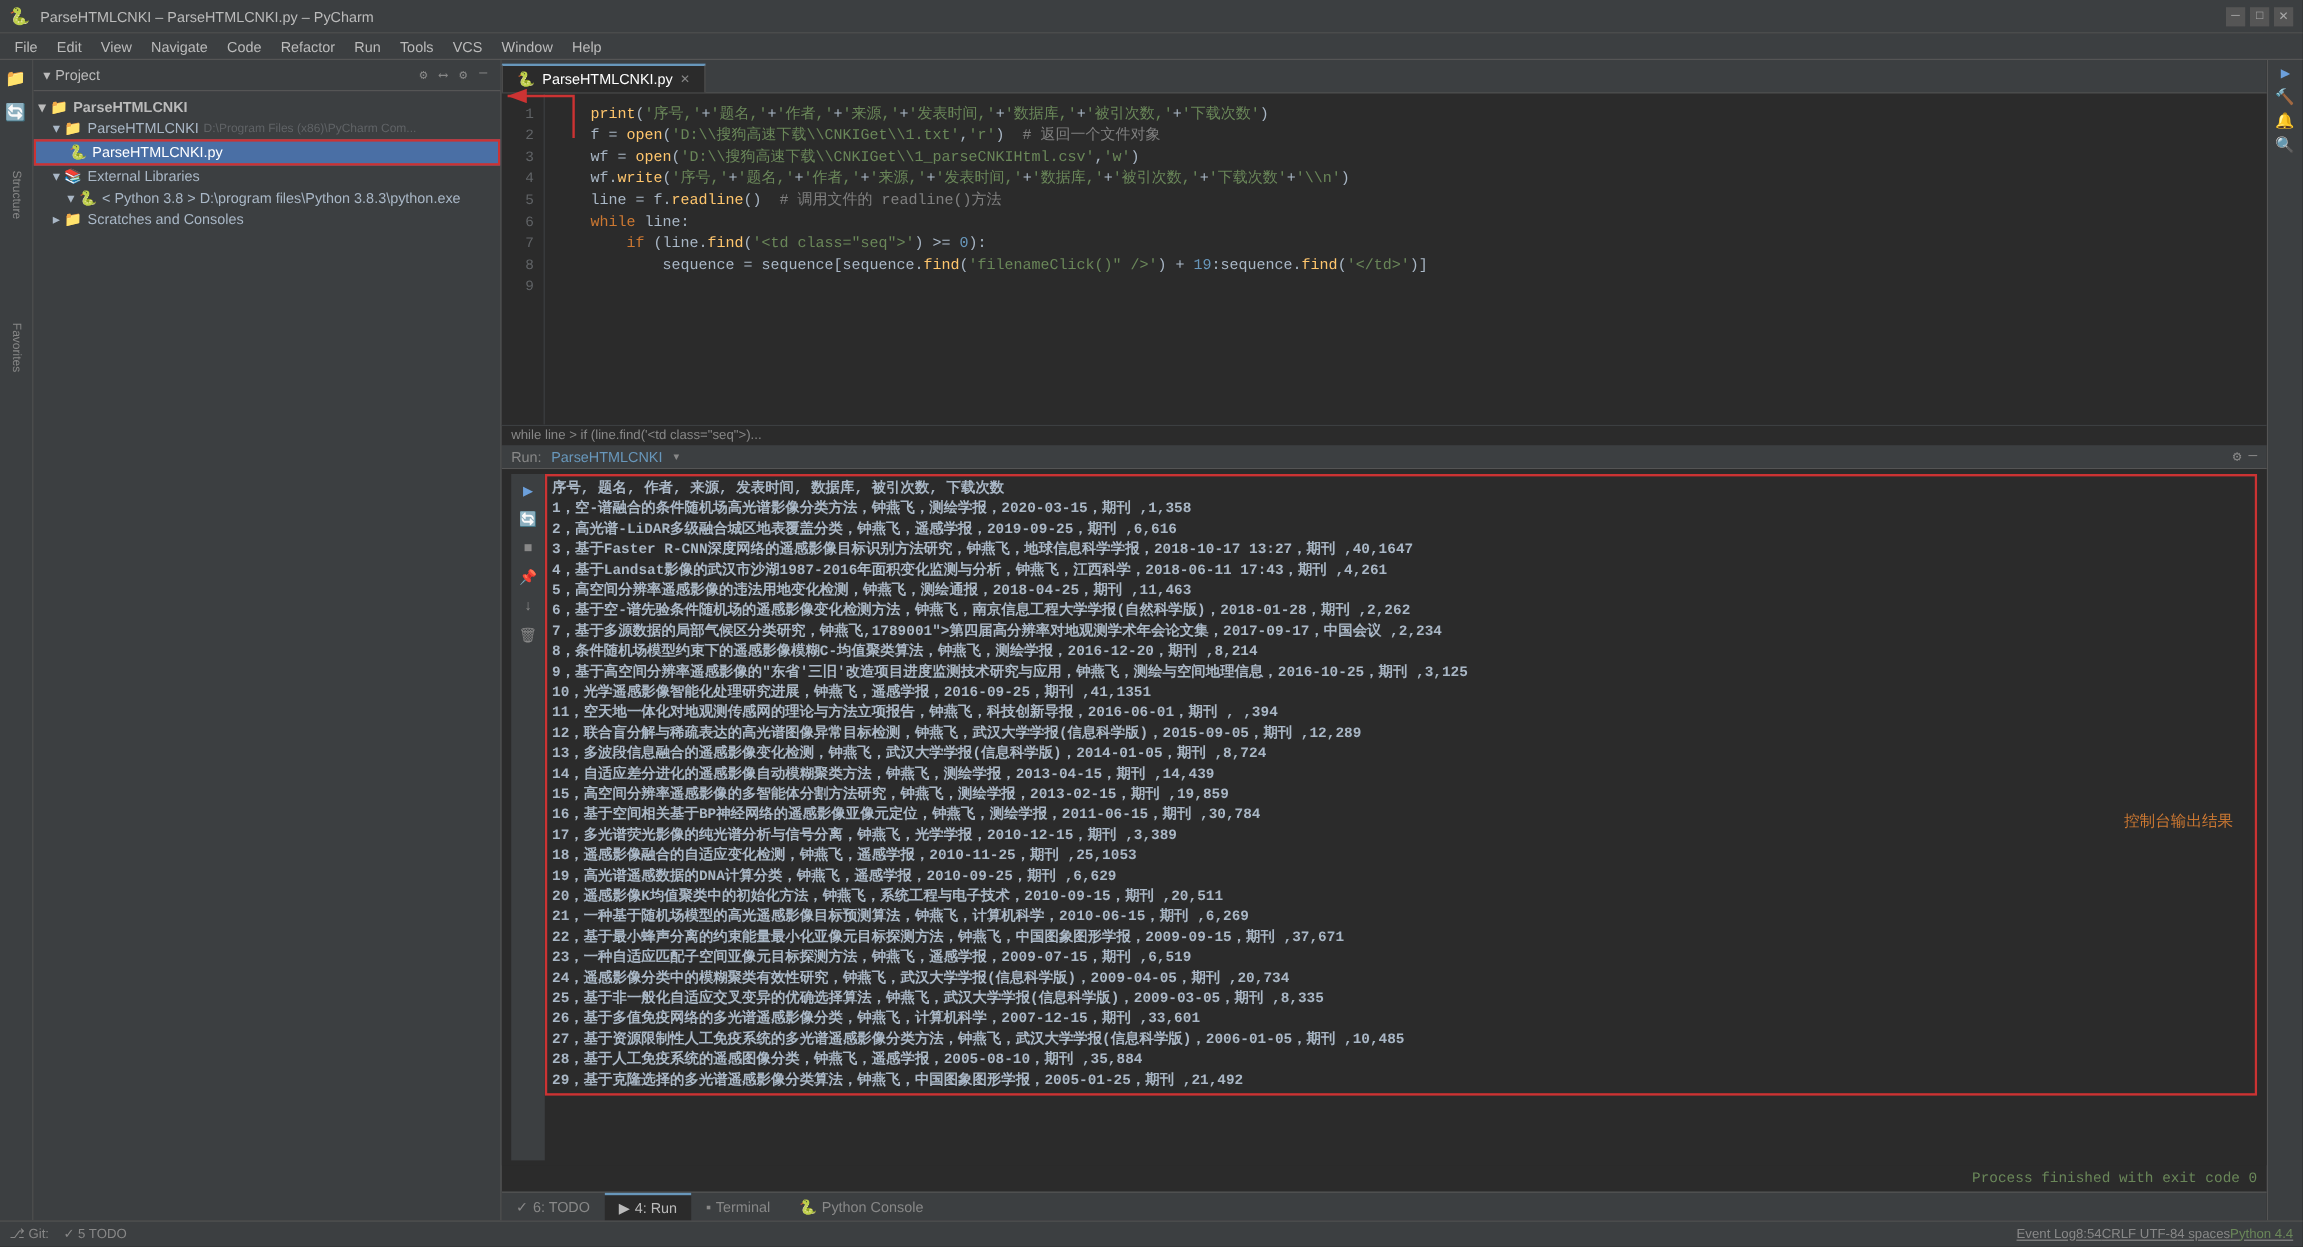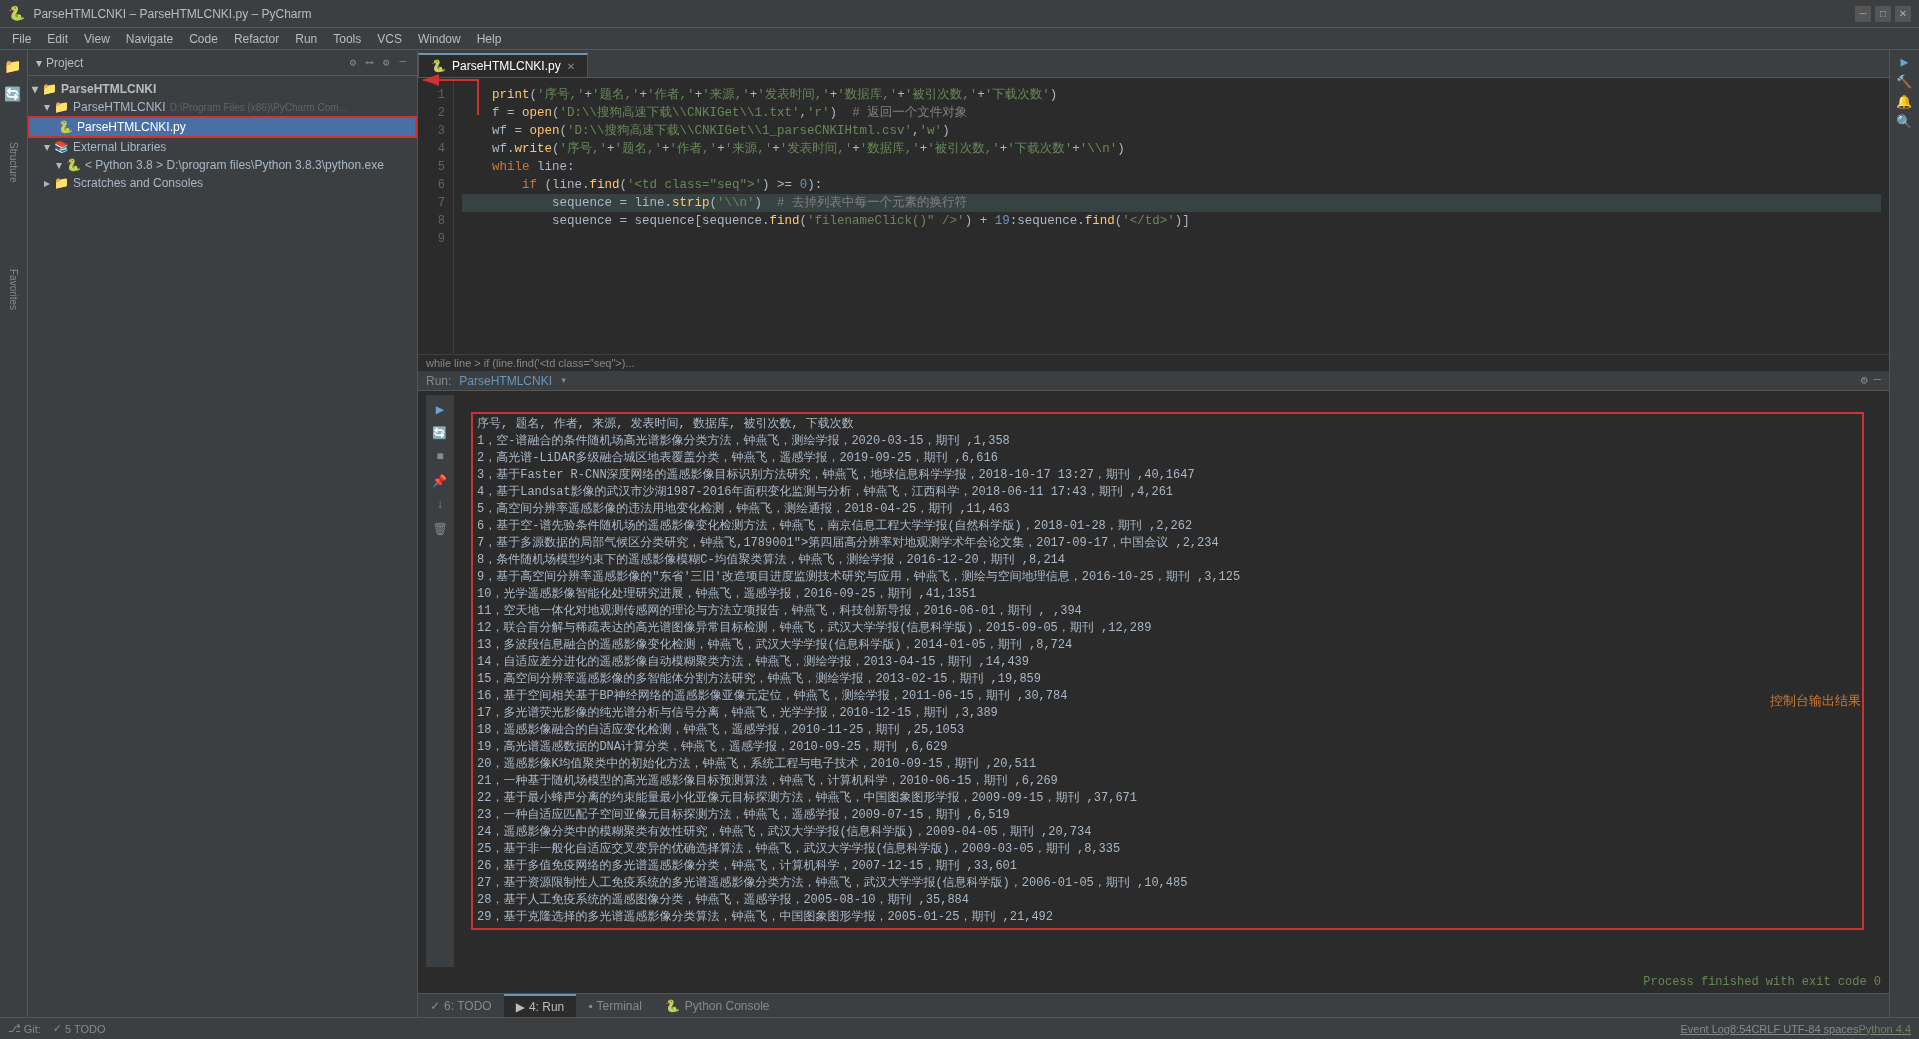--- a/index.html
+++ b/index.html
@@ -481,27 +481,27 @@
         <div class="code-line">
           &nbsp;&nbsp;&nbsp;&nbsp;f = <span class="fn">open</span>(<span class="str">'D:\\搜狗高速下载\\CNKIGet\\1.txt'</span>,<span class="str">'r'</span>) &nbsp;<span class="cm"># 返回一个文件对象</span>
         </div>
         <div class="code-line">
           &nbsp;&nbsp;&nbsp;&nbsp;wf = <span class="fn">open</span>(<span class="str">'D:\\搜狗高速下载\\CNKIGet\\1_parseCNKIHtml.csv'</span>,<span class="str">'w'</span>)
         </div>
         <div class="code-line">
           &nbsp;&nbsp;&nbsp;&nbsp;wf.<span class="fn">write</span>(<span class="str">'序号,'</span>+<span class="str">'题名,'</span>+<span class="str">'作者,'</span>+<span class="str">'来源,'</span>+<span class="str">'发表时间,'</span>+<span class="str">'数据库,'</span>+<span class="str">'被引次数,'</span>+<span class="str">'下载次数'</span>+<span class="str">'\\n'</span>)
         </div>
         <div class="code-line">
+          &nbsp;&nbsp;&nbsp;&nbsp;line = f.<span class="fn">readline</span>() &nbsp;<span class="cm"># 调用文件的 readline()方法</span>
+        </div>
+        <div class="code-line">
           &nbsp;&nbsp;&nbsp;&nbsp;<span class="kw">while</span> line:
         </div>
         <div class="code-line">
           &nbsp;&nbsp;&nbsp;&nbsp;&nbsp;&nbsp;&nbsp;&nbsp;<span class="kw">if</span> (line.<span class="fn">find</span>(<span class="str">'&lt;td class="seq"&gt;'</span>) &gt;= <span class="num">0</span>):
-        </div>
-        <div class="code-line" style="background:#374343;">
-          &nbsp;&nbsp;&nbsp;&nbsp;&nbsp;&nbsp;&nbsp;&nbsp;&nbsp;&nbsp;&nbsp;&nbsp;sequence = line.<span class="fn">strip</span>(<span class="str">'\\n'</span>) &nbsp;<span class="cm"># 去掉列表中每一个元素的换行符</span>
         </div>
         <div class="code-line">
           &nbsp;&nbsp;&nbsp;&nbsp;&nbsp;&nbsp;&nbsp;&nbsp;&nbsp;&nbsp;&nbsp;&nbsp;sequence = sequence[sequence.<span class="fn">find</span>(<span class="str">'filenameClick()" /&gt;'</span>) + <span class="num">19</span>:sequence.<span class="fn">find</span>(<span class="str">'&lt;/td&gt;'</span>)]
         </div>
       </div>
     </div>
 
     <div style="background:#2b2b2b;padding:2px 8px;border-top:1px solid #3c3f41;color:#888;font-size:11px;font-family:Arial;">
       <span>while line  &gt;  if (line.find('&lt;td class="seq"&gt;)...</span>
     </div>
@@ -526,21 +526,21 @@
           <div class="output-btn">🔄</div>
           <div class="output-btn" style="color:#888;">■</div>
           <div class="output-btn">📌</div>
           <div class="output-btn">↓</div>
           <div class="output-btn">🗑</div>
         </div>
 
         <div class="output-text">
           <div style="position:relative;">
 
-            <div style="border:2px solid #cc3333;padding:2px 4px;margin:17px;">
+            <div style="border:2px solid #cc3333;padding:2px 4px;margin:0;font-weight:bold;">
               <div class="output-line">序号, 题名, 作者, 来源, 发表时间, 数据库, 被引次数, 下载次数</div>
               <div class="output-line">1，空-谱融合的条件随机场高光谱影像分类方法，钟燕飞，测绘学报，2020-03-15，期刊 ,1,358</div>
               <div class="output-line">2，高光谱-LiDAR多级融合城区地表覆盖分类，钟燕飞，遥感学报，2019-09-25，期刊 ,6,616</div>
               <div class="output-line">3，基于Faster R-CNN深度网络的遥感影像目标识别方法研究，钟燕飞，地球信息科学学报，2018-10-17 13:27，期刊 ,40,1647</div>
               <div class="output-line">4，基于Landsat影像的武汉市沙湖1987-2016年面积变化监测与分析，钟燕飞，江西科学，2018-06-11 17:43，期刊 ,4,261</div>
               <div class="output-line">5，高空间分辨率遥感影像的违法用地变化检测，钟燕飞，测绘通报，2018-04-25，期刊 ,11,463</div>
               <div class="output-line">6，基于空-谱先验条件随机场的遥感影像变化检测方法，钟燕飞，南京信息工程大学学报(自然科学版)，2018-01-28，期刊 ,2,262</div>
               <div class="output-line">7，基于多源数据的局部气候区分类研究，钟燕飞,1789001"&gt;第四届高分辨率对地观测学术年会论文集，2017-09-17，中国会议 ,2,234</div>
               <div class="output-line">8，条件随机场模型约束下的遥感影像模糊C-均值聚类算法，钟燕飞，测绘学报，2016-12-20，期刊 ,8,214</div>
               <div class="output-line">9，基于高空间分辨率遥感影像的"东省'三旧'改造项目进度监测技术研究与应用，钟燕飞，测绘与空间地理信息，2016-10-25，期刊 ,3,125</div>

